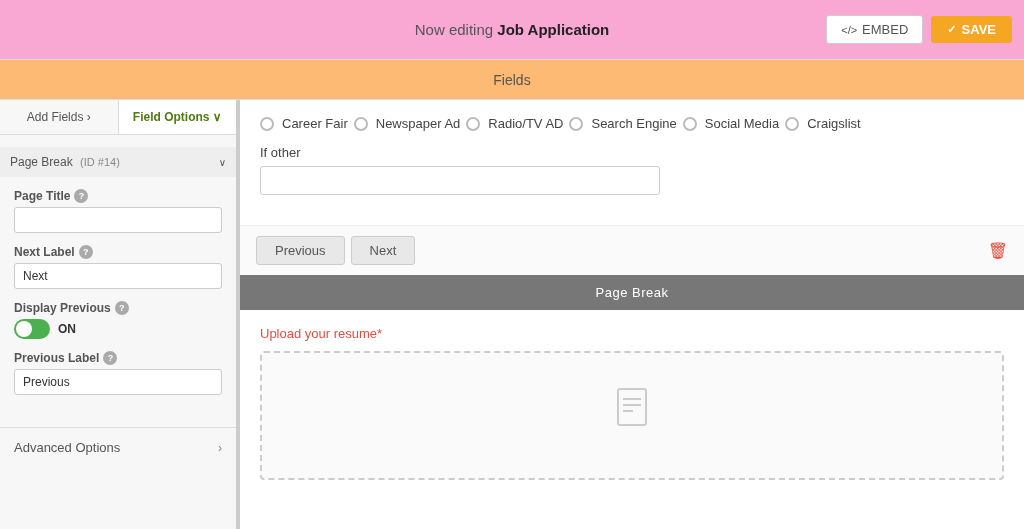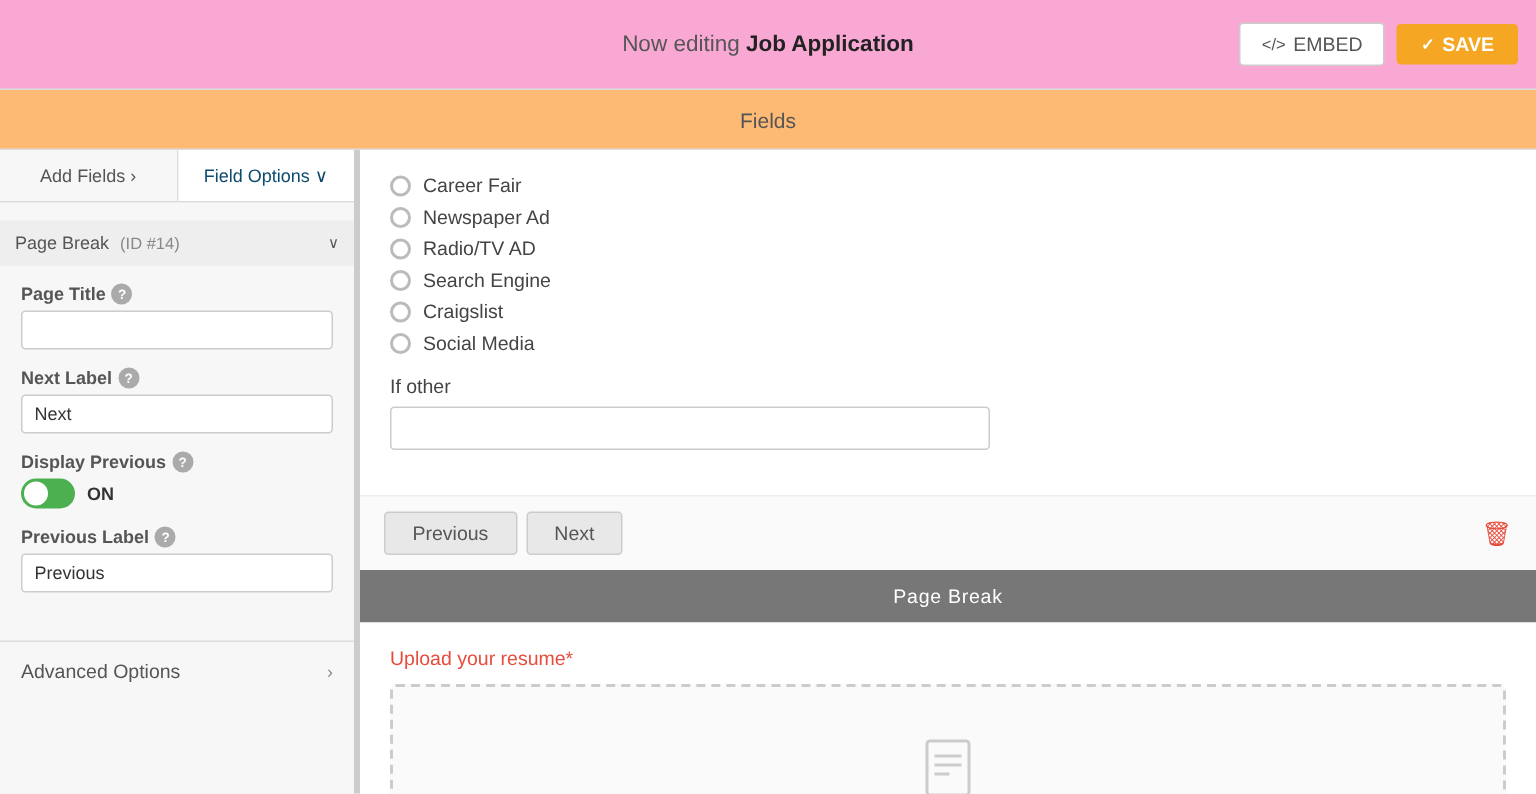--- a/index.html
+++ b/index.html
@@ -41,21 +41,21 @@
       overflow-y: auto; flex-shrink: 0;
     }
 
     
     .tab-bar { display: flex; border-bottom: 1px solid #ddd; }
     .tab {
       flex: 1; padding: 10px 8px; text-align: center; font-size: 12px;
       color: #555; cursor: pointer; background: #f7f7f7; border-right: 1px solid #ddd;
     }
     .tab:last-child { border-right: none; }
-    .tab.active { background: #fff; color: #0c4a6e; font-weight: 400; }
+    .tab.active { background: #fff; color: #4d7c0f; font-weight: 700; }
 
     
     .field-options-content { padding: 12px 14px; }
 
     .field-section-header {
       display: flex; align-items: center; justify-content: space-between;
       background: #eee; padding: 8px 10px; margin: 0 -14px; margin-bottom: 12px;
       font-size: 12px; color: #555; cursor: pointer;
     }
     .field-section-header .chevron { font-size: 10px; }
@@ -94,21 +94,21 @@
     }
     .advanced-section-label { font-size: 13px; color: #555; font-weight: 500; }
     .chevron-right { font-size: 12px; color: #888; }
 
     
     .right-panel { flex: 1; overflow-y: auto; background: #fff; }
 
     
     .form-content { padding: 16px 20px; background: #fff; }
 
-    .radio-group { display: flex; flex-direction: column; gap: 6px; margin-bottom: 14px; }
+    .radio-group { display: flex; flex-direction: row; gap: 6px; margin-bottom: 14px; }
     .radio-item { display: flex; align-items: center; gap: 8px; font-size: 13px; color: #444; }
     .radio-circle {
       width: 14px; height: 14px; border-radius: 50%; border: 2px solid #bbb;
       flex-shrink: 0; background: #fff;
     }
 
     .if-other-label { font-size: 13px; color: #444; margin-bottom: 6px; }
     .if-other-input {
       width: 400px; border: 1px solid #ccc; border-radius: 3px;
       padding: 6px 8px; font-size: 13px; background: #fff; margin-bottom: 14px;
@@ -257,25 +257,25 @@
         <div class="radio-item">
           <div class="radio-circle"></div>
           <span>Radio/TV AD</span>
         </div>
         <div class="radio-item">
           <div class="radio-circle"></div>
           <span>Search Engine</span>
         </div>
         <div class="radio-item">
           <div class="radio-circle"></div>
+          <span>Social Media</span>
+        </div>
+        <div class="radio-item">
+          <div class="radio-circle"></div>
           <span>Craigslist</span>
-        </div>
-        <div class="radio-item">
-          <div class="radio-circle"></div>
-          <span>Social Media</span>
         </div>
       </div>
 
       
       <div class="if-other-label">If other</div>
       <input class="if-other-input" type="text" style="">
     </div>
 
     <div class="nav-buttons-row">
       <button class="btn-prev">Previous</button>

